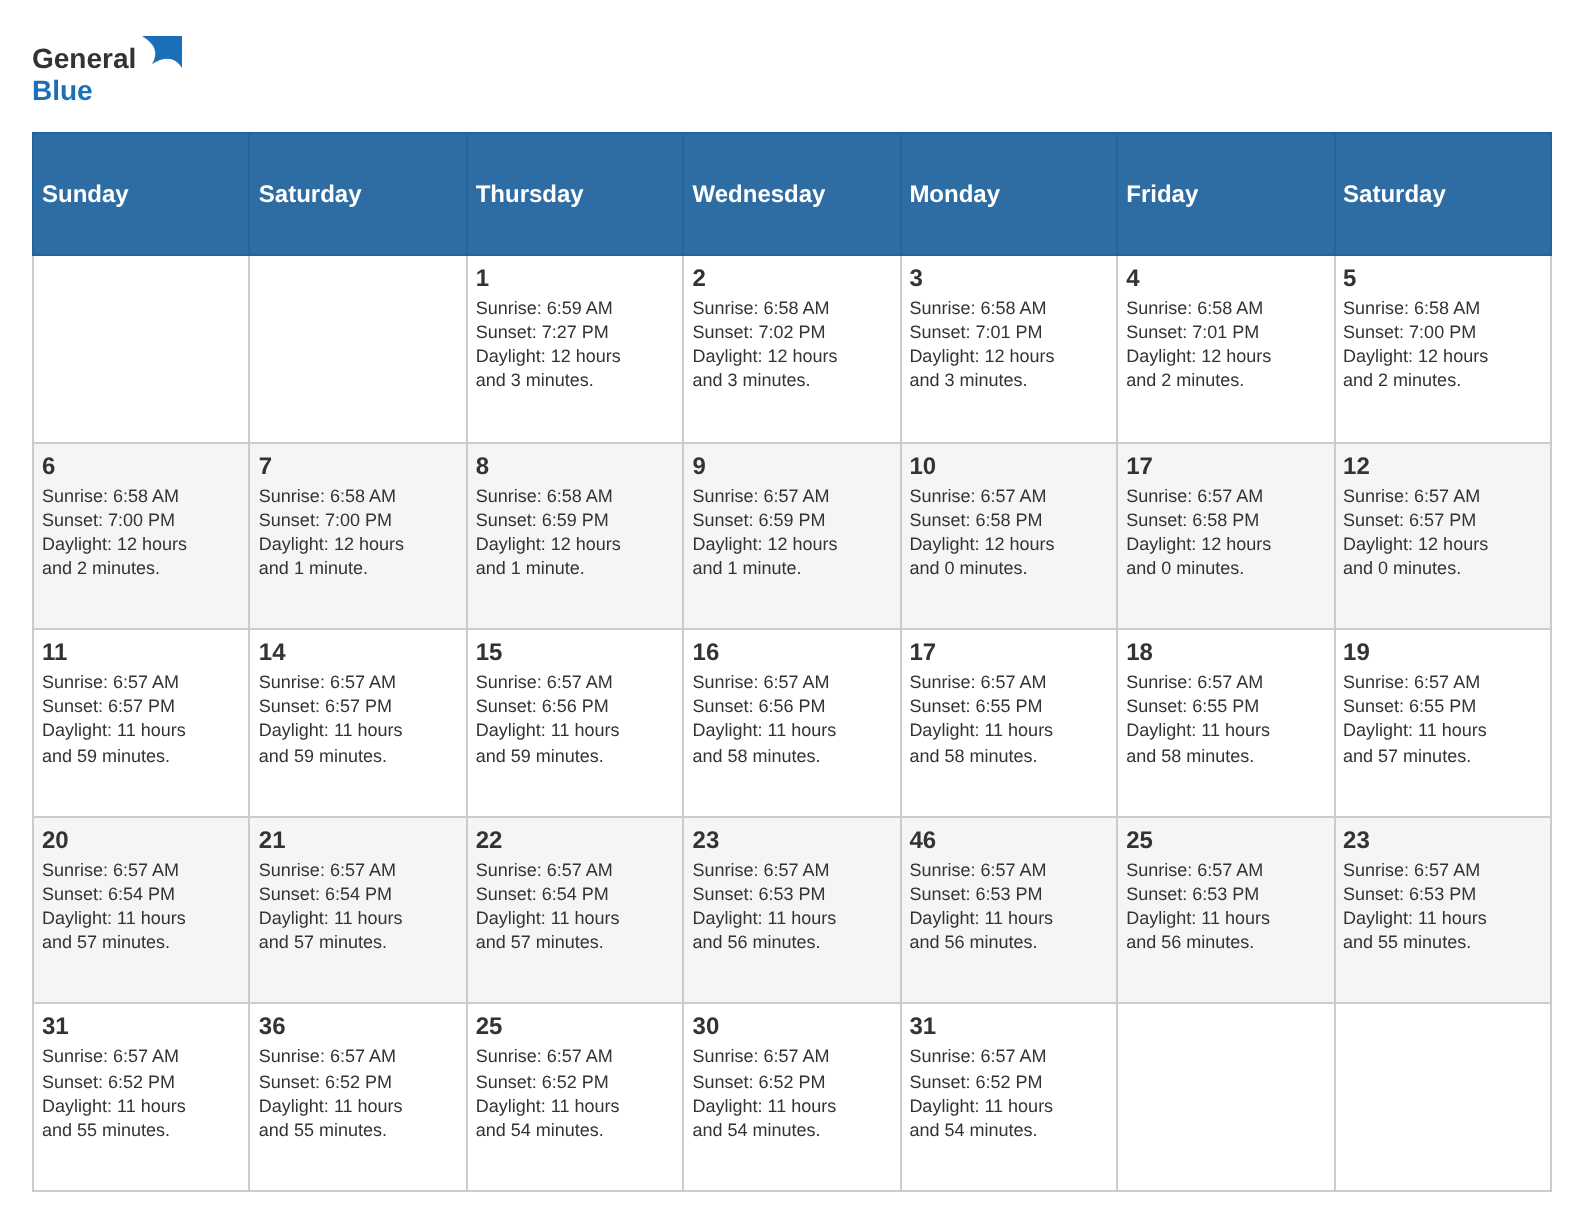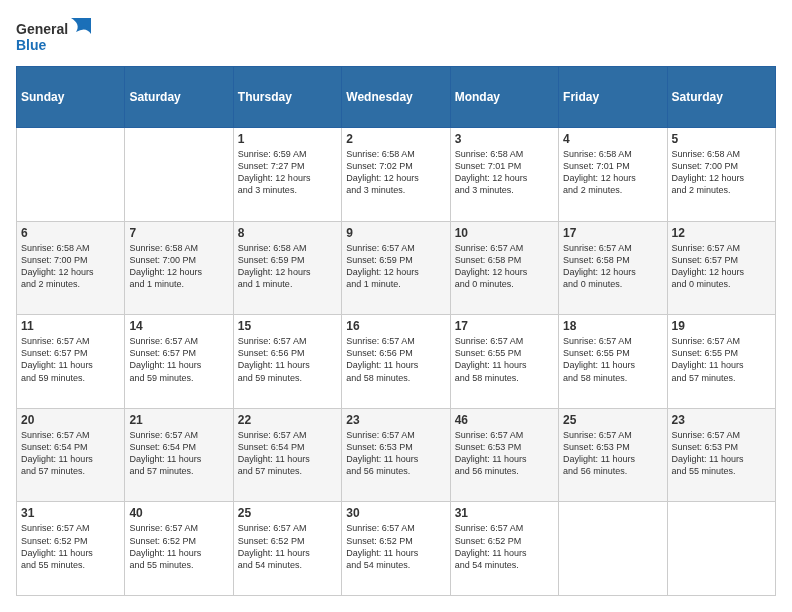--- a/index.html
+++ b/index.html
@@ -308,21 +308,21 @@
         </tr>
         <tr>
           <td>
             <span class="day-number">31</span>
             <div class="day-info" style="white-space: pre-line;">Sunrise: 6:57 AM
 Sunset: 6:52 PM
 Daylight: 11 hours
 and 55 minutes.</div>
           </td>
           <td>
-            <span class="day-number">40</span>
+            <span class="day-number">36</span>
             <div class="day-info" style="white-space: pre-line;">Sunrise: 6:57 AM
 Sunset: 6:52 PM
 Daylight: 11 hours
 and 55 minutes.</div>
           </td>
           <td>
             <span class="day-number">25</span>
             <div class="day-info" style="white-space: pre-line;">Sunrise: 6:57 AM
 Sunset: 6:52 PM
 Daylight: 11 hours

